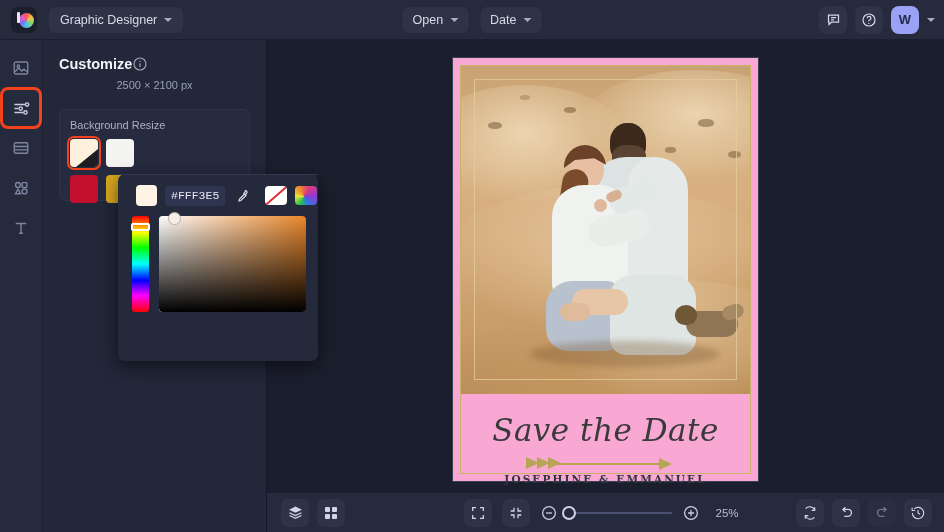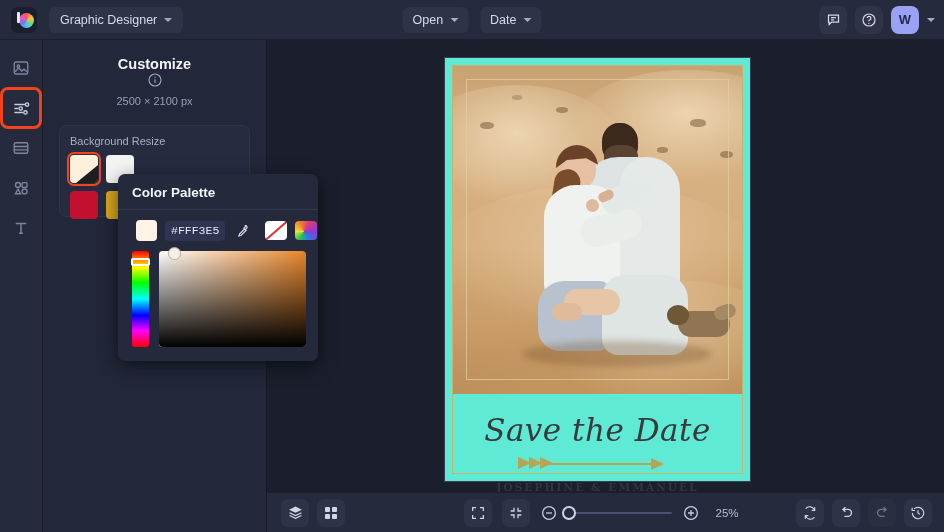--- a/index.html
+++ b/index.html
@@ -62,21 +62,21 @@
     border-radius: 5px;
   }
   .rail-item.sel { outline: 3px solid #f4431c; outline-offset: 3px; border-radius: 2px; }
 
   
   #panel {
     position: absolute; left: 43px; top: 40px; width: 224px; height: 492px;
     background: #222739; border-right: 1px solid #15182a;
     padding: 16px;
   }
-  #panel-head { display: flex; align-items: center; justify-content: flex-start; flex-direction: column; }
+  #panel-head { display: flex; align-items: center; justify-content: flex-start; }
   #panel-title { color: #f2f3f8; font-size: 14.5px; font-weight: bold; }
   #resize-btn {
     margin-top: 17px; width: 100%; height: 27px; border-radius: 6px;
     background: #9aa2f5; color: #24294a; font-size: 12.5px; font-weight: bold;
     display: flex; align-items: center; justify-content: center;
   }
   #dims { margin-top: 7px; text-align: center; color: #98a0b5; font-size: 11px; }
   #bg-box {
     margin-top: 18px; background: #262b40; border: 1px solid #2e3349;
     border-radius: 7px; padding: 9px 10px 12px 10px; height: 92px;
@@ -128,22 +128,22 @@
     position: absolute; left: 9px; top: -4px; width: 13px; height: 13px;
     border-radius: 50%; background: #f5efe6; border: 1px solid rgba(0,0,0,.25); z-index: 3;
   }
 
   
   #canvas {
     position: absolute; left: 267px; top: 40px; width: 677px; height: 452px;
     background: #1b1e2d;
   }
   #card {
-    position: absolute; left: 178px; top: 18px; width: 305px; height: 423px;
-    background: #5eead4;
+    position: absolute; left: 186px; top: 18px; width: 305px; height: 423px;
+    background: #f9a8d4;
     box-shadow: 0 0 0 1px #3a3f55;
   }
   #photo {
     position: absolute; left: 7px; top: 7px; width: 291px; height: 329px;
     background:
       radial-gradient(ellipse 120% 70% at 50% 115%, #c89a61 0%, rgba(200,154,97,0) 60%),
       linear-gradient(to bottom, #c9a273 0%, #d8b183 30%, #d5ab7b 55%, #c99c68 80%, #b98b58 100%);
     overflow: hidden;
   }
   .dune {
@@ -169,21 +169,21 @@
   #arrow-line { position: absolute; left: 22px; top: 6px; width: 118px; height: 2px; background: #b8a455; }
   #arrow-head {
     position: absolute; right: 14px; top: 1px; width: 0; height: 0;
     border-top: 6px solid transparent; border-bottom: 6px solid transparent; border-left: 13px solid #b8a455;
   }
   .feather {
     position: absolute; top: 0; width: 0; height: 0;
     border-top: 6.5px solid transparent; border-bottom: 6.5px solid transparent; border-left: 13px solid #b8a455;
   }
   #names {
-    margin-top: 11px; font-family: "DejaVu Serif", serif; font-weight: bold;
+    margin-top: 3px; font-family: "DejaVu Serif", serif; font-weight: bold;
     font-size: 10.5px; letter-spacing: 2.1px; color: #33353c;
   }
   #meta {
     margin-top: 9px; font-family: "DejaVu Serif", serif;
     font-size: 10.5px; letter-spacing: .6px; color: #4a4c53;
   }
 
   
   #bottom {
     position: absolute; left: 267px; top: 492px; width: 677px; height: 40px;
@@ -307,21 +307,20 @@
       <div class="sw" style="background:#f4f4f2;"></div>
     </div>
     <div class="sw-row">
       <div class="sw" style="background:#c3102f;"></div>
       <div class="sw" style="background:#d8a61f;"></div>
     </div>
   </div>
 </div>
 
 <div id="palette">
-  <div id="pal-title">Color Palette</div>
   <div id="pal-divider"></div>
 
   <div id="pal-row">
     <div id="pal-chip"></div>
     <div id="hex-field">
       <span>#FFF3E5</span>
     </div>
     <svg width="16" height="16" viewBox="0 0 24 24" fill="none" stroke="#d8dbe8" stroke-width="1.8" style="flex:none;">
       <path d="M18.5 3.8a2.5 2.5 0 0 1 2 4.1l-2 2.2 1 1-7.6 7.6-3 .8.8-3L17.3 9l-1-1 2.2-2.2z"></path>
     </svg>

